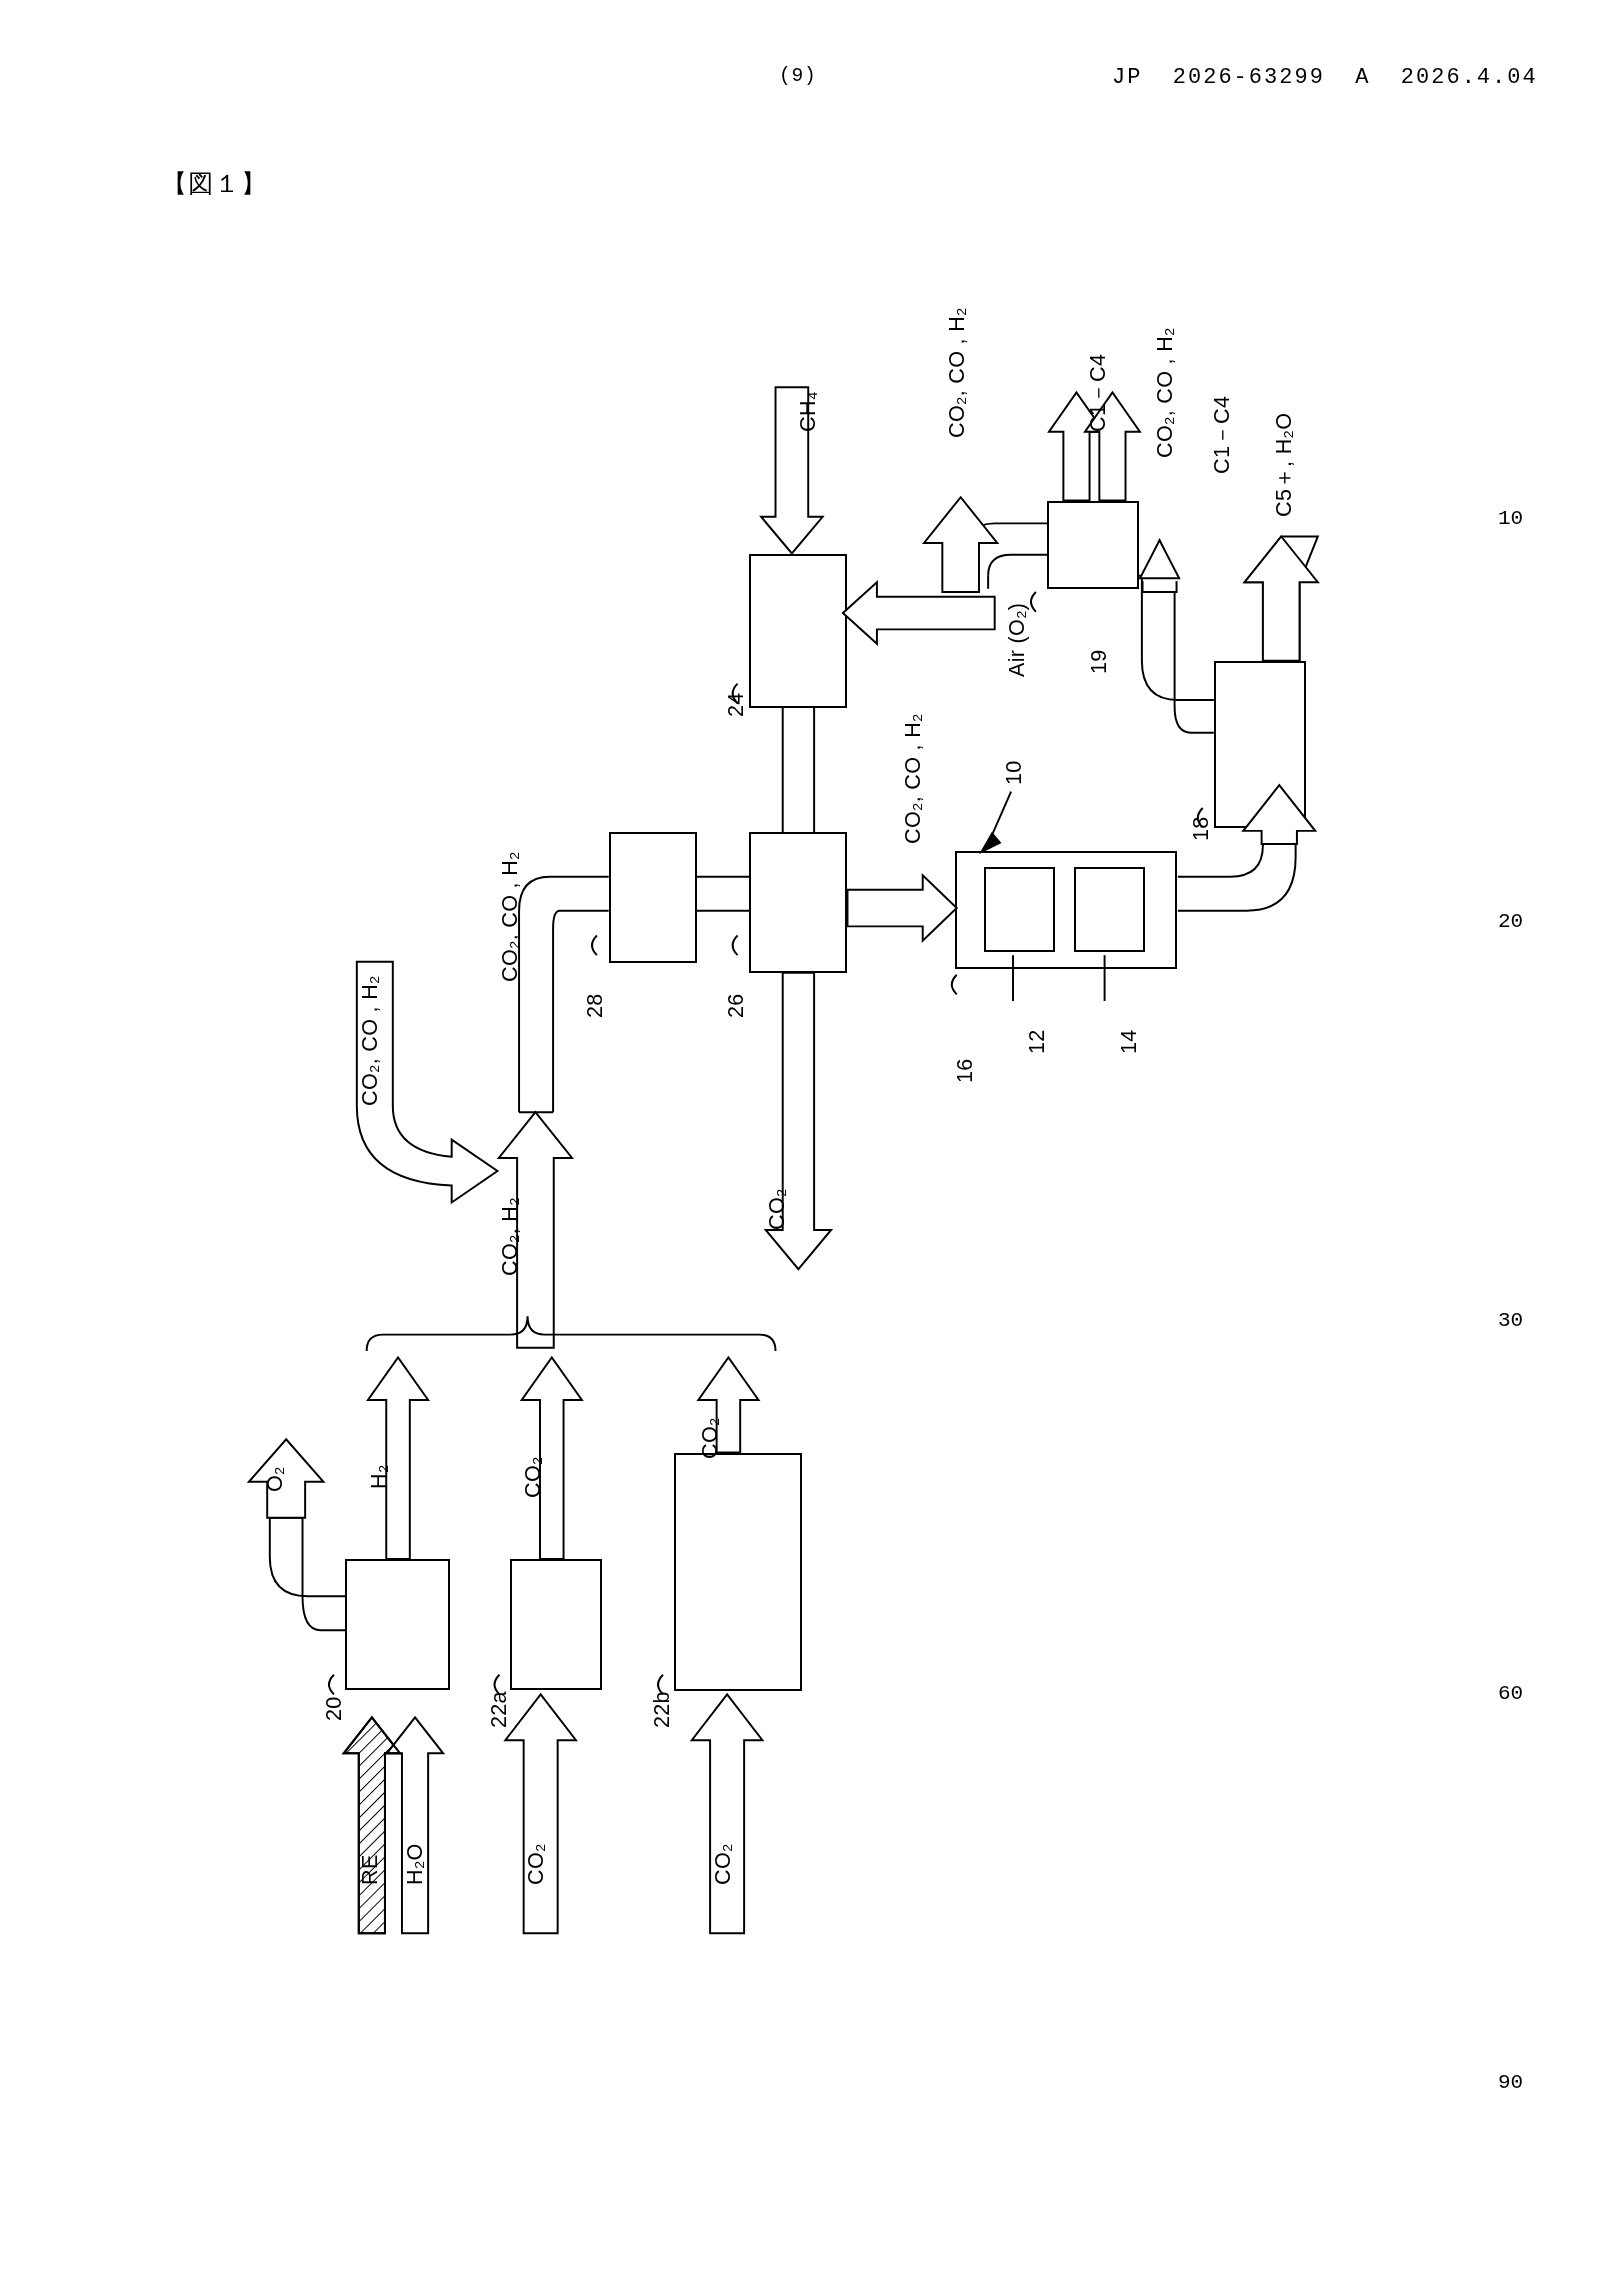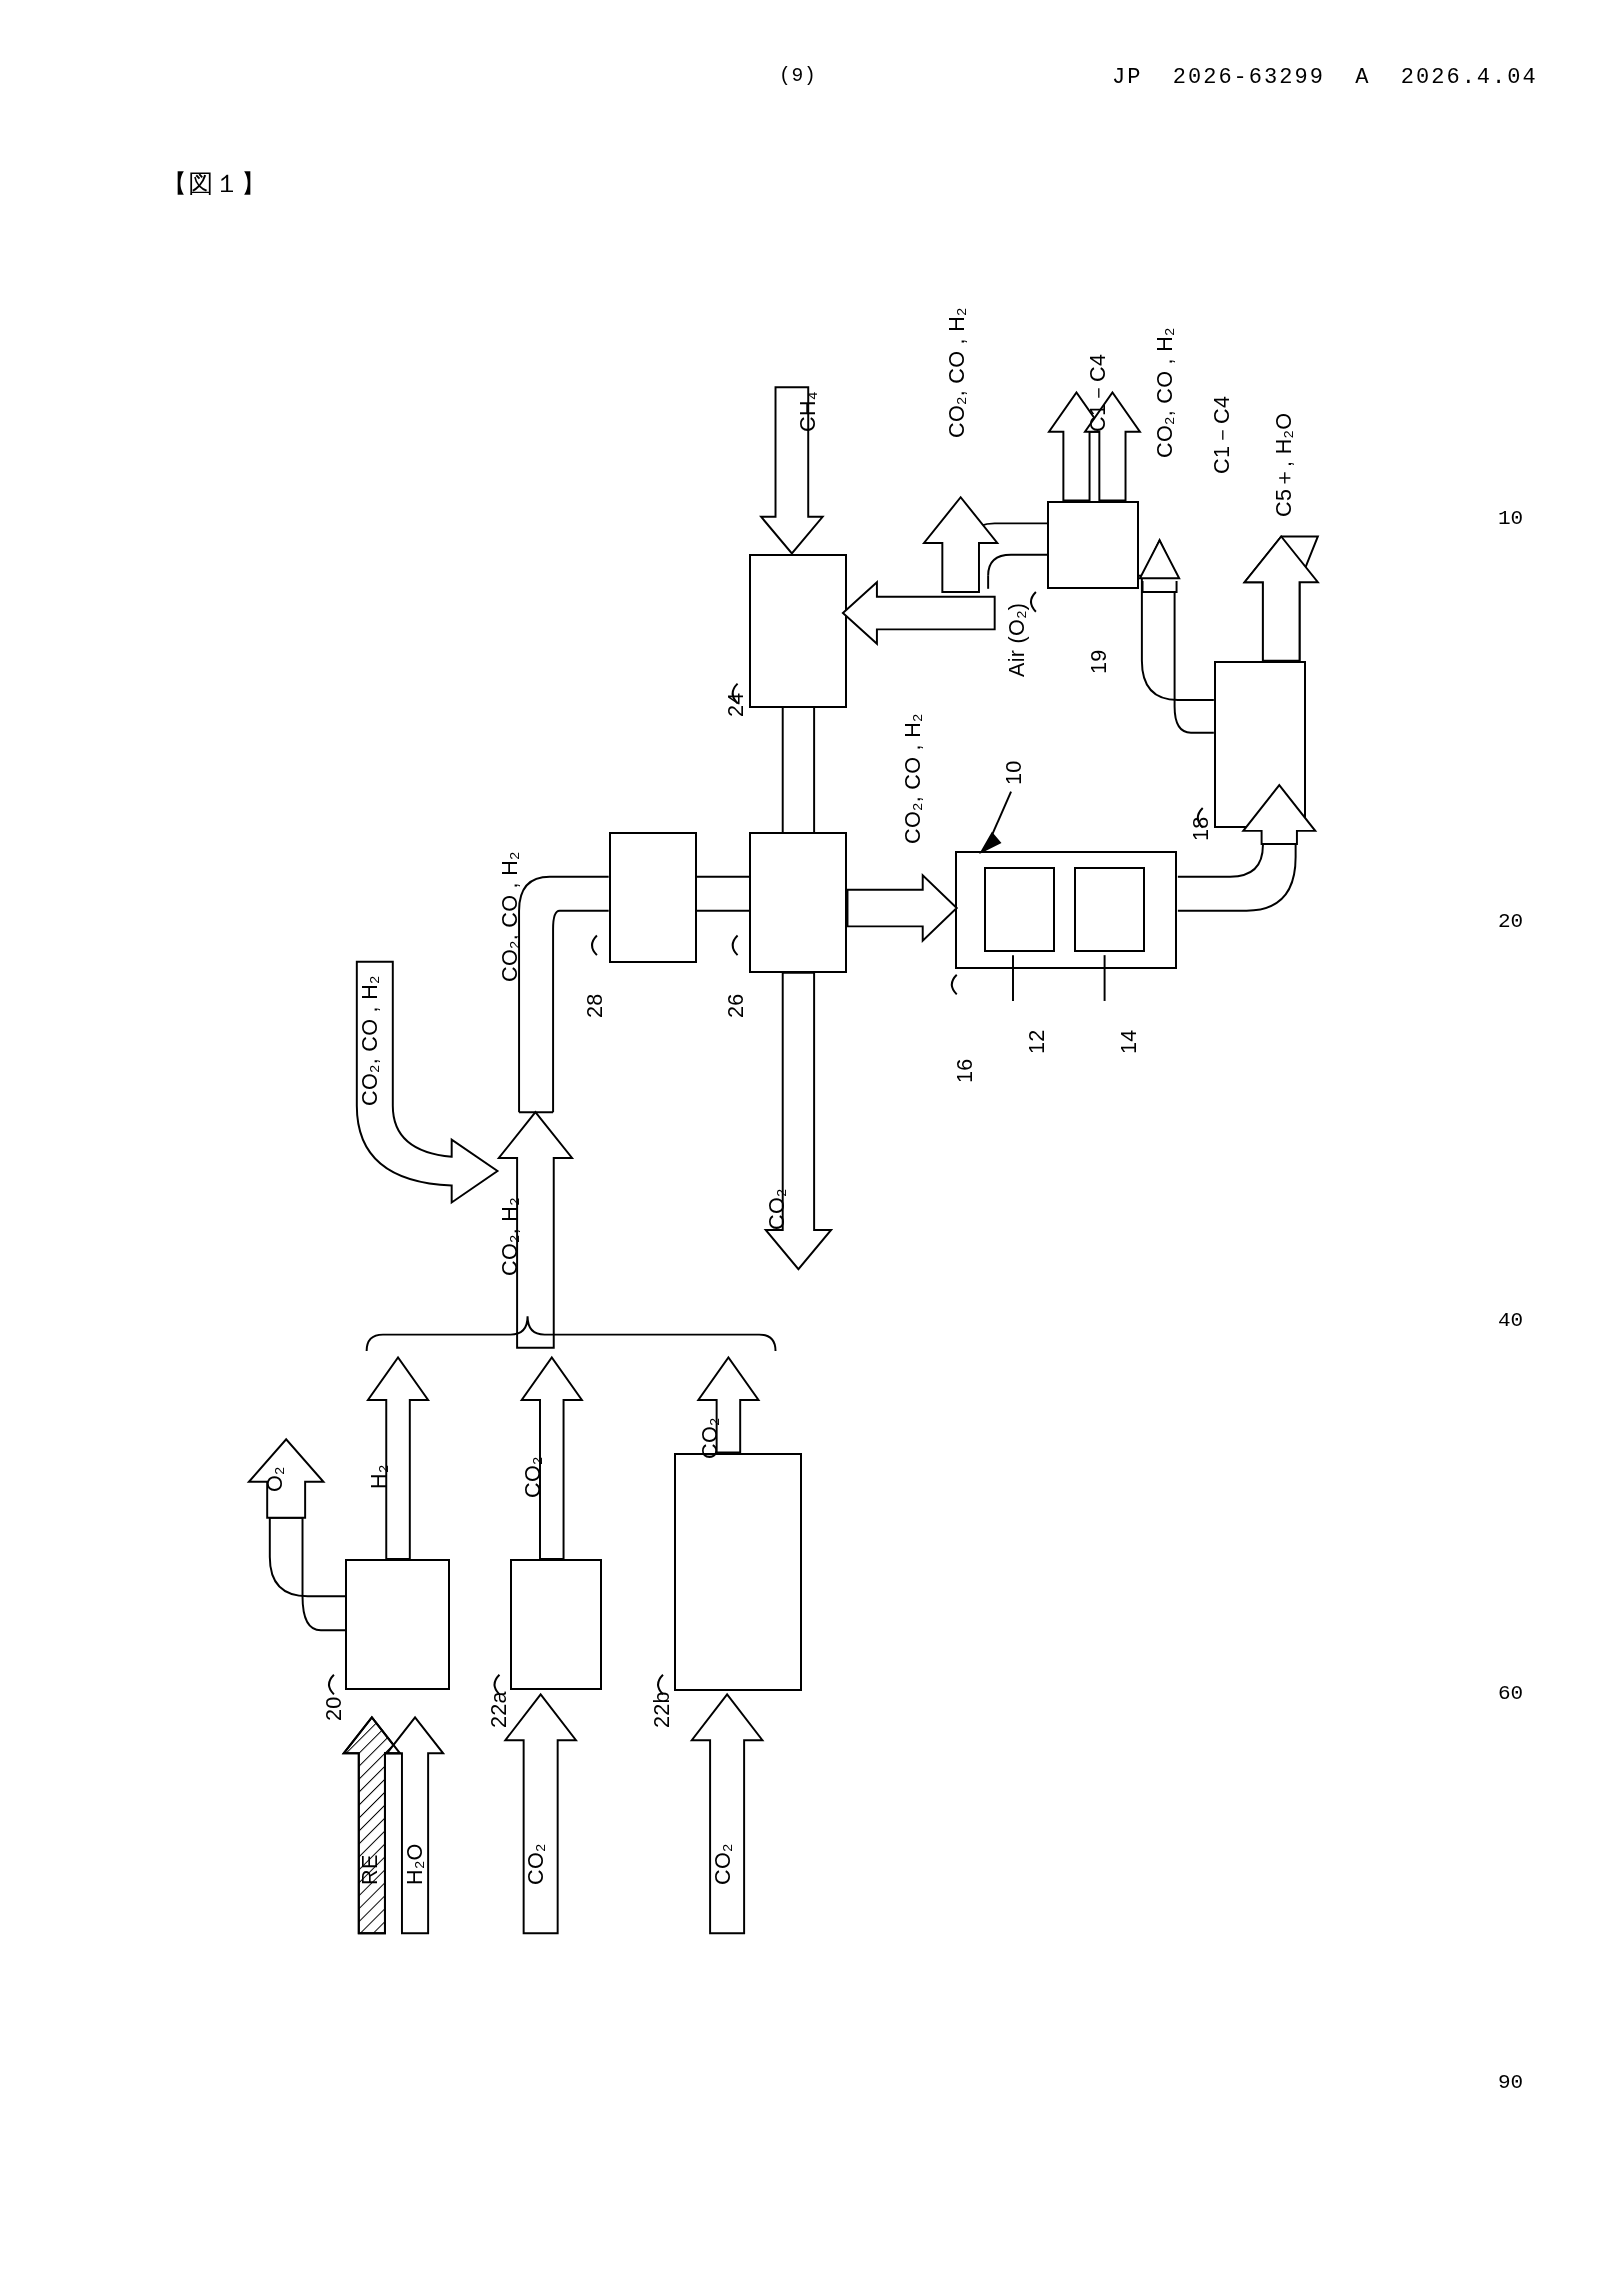--- a/index.html
+++ b/index.html
@@ -26,21 +26,21 @@
 <body>
 
 <div class="page">
 
   <div class="pagenum">(9)</div>
   <div class="docid">JP  2026-63299  A  2026.4.04</div>
   <div class="figlabel">【図１】</div>
 
   <div class="linenum" style="left:1498px;top:507px;">10</div>
   <div class="linenum" style="left:1498px;top:910px;">20</div>
-  <div class="linenum" style="left:1498px;top:1309px;">40</div>
+  <div class="linenum" style="left:1498px;top:1309px;">30</div>
   <div class="linenum" style="left:1498px;top:1682px;">60</div>
   <div class="linenum" style="left:1498px;top:2071px;">90</div>
 
   <div class="box" style="left:749px;top:554px;width:98px;height:154px;"></div>
 
   <div class="box" style="left:749px;top:832px;width:98px;height:141px;"></div>
 
   <div class="box" style="left:609px;top:832px;width:88px;height:131px;"></div>
 
   <div class="box" style="left:955px;top:851px;width:222px;height:118px;"></div>

